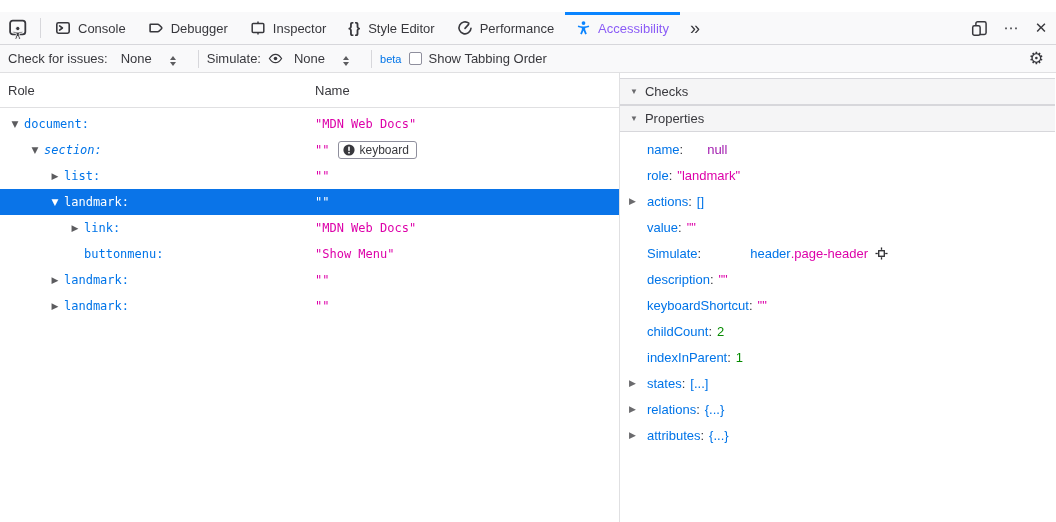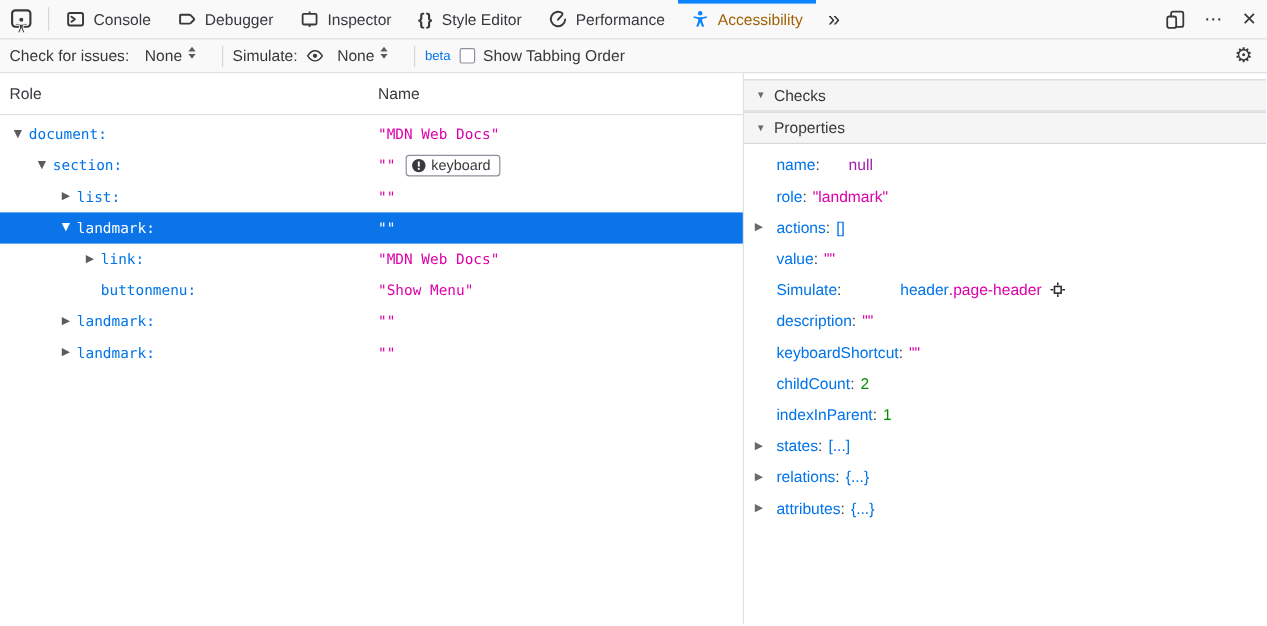--- a/index.html
+++ b/index.html
@@ -1,40 +1,40 @@
 <!DOCTYPE html>
 <html><head>
 <meta charset="utf-8">
 <style>
   * { margin:0; padding:0; box-sizing:border-box; }
   html,body { width:1056px; height:522px; overflow:hidden; background:#fff;
     font-family:"Liberation Sans", sans-serif; color:#38383d; }
 
   
   .tabbar { height:33px; background:#f9f9fa; border-bottom:1px solid #d7d7db;
-    display:flex; align-items:center; }
+    display:flex; align-items:center;margin-top:12px; }
   .iconbtn { height:33px; display:flex; align-items:center; justify-content:center;
     padding:0 8px; cursor:default; }
   .tabbar-sep { width:1px; height:20px; background:#d7d7db; margin:0 3px; }
   .tab { height:33px; display:flex; align-items:center; gap:7px; padding:0 11px;
     font-size:13px; color:#38383d; position:relative; white-space:nowrap; }
-  .tab.active { color:#a16207;justify-content:flex-end; }
+  .tab.active { color:#8b5cf6;justify-content:flex-end; }
   .tab.active::before { content:""; position:absolute; top:0; left:0; right:0;
     height:3px; background:#0a84ff; }
   .ticon { display:flex; align-items:center; }
   .brace { font-size:14px; font-weight:700; letter-spacing:1px; color:#38383d; }
   .chev { font-size:18px; color:#38383d; padding:0 10px; }
   .glyphbtn { font-size:15px; color:#38383d; width:30px; }
   .spacer { flex:1; }
 
   
   .toolbar2 { height:28px; background:#f9f9fa; border-bottom:1px solid #e0e0e2;
     display:flex; align-items:center; font-size:13px; padding-left:8px; }
   .tb2-label { margin-right:7px; }
-  .dropdown { display:flex; align-items:flex-start; gap:5px; padding:2px 6px;
+  .dropdown { display:flex; align-items:flex-end; gap:18px; padding:2px 6px;
     border-radius:2px; margin-right:8px; }
   .spinner { display:flex; flex-direction:column; gap:2px; }
   .spin-up { width:0; height:0; border-left:3.5px solid transparent;
     border-right:3.5px solid transparent; border-bottom:4px solid #5c5c5f; }
   .spin-down { width:0; height:0; border-left:3.5px solid transparent;
     border-right:3.5px solid transparent; border-top:4px solid #5c5c5f; }
   .tb2-sep { width:1px; height:18px; background:#d7d7db; margin:0 8px; }
   .beta { color:#0074e8; font-size:11px; margin-right:8px; }
   .checkbox { width:13px; height:13px; border:1px solid #8f8f9d; border-radius:2px;
     background:#fff; margin-right:6px; }
@@ -229,21 +229,21 @@
     <div class="tree-rows" id="tree-rows">
         <div class="tree-row">
           <span class="twisty" style="left: 8px;">▼</span>
           <span class="role" style="left: 24px;">document:</span>
           <span class="name">
             <span>"MDN Web Docs"</span>
           </span>
         </div>
         <div class="tree-row">
           <span class="twisty" style="left: 28px;">▼</span>
-          <span class="role" style="left: 44px;">section:</span>
+          <span class="role" style="left: 44px; font-style: italic;">section:</span>
           <span class="name">
             <span>""</span>
             <span class="badge">
               <span style="display: flex;">
                 <svg width="12" height="12" viewBox="0 0 12 12">
                   <circle cx="6" cy="6" r="5.6" fill="#38383d"></circle>
                   <rect x="5.2" y="2.6" width="1.6" height="4.2" fill="#fff"></rect>
                   <rect x="5.2" y="7.9" width="1.6" height="1.6" fill="#fff"></rect>
                 </svg>
               </span>

